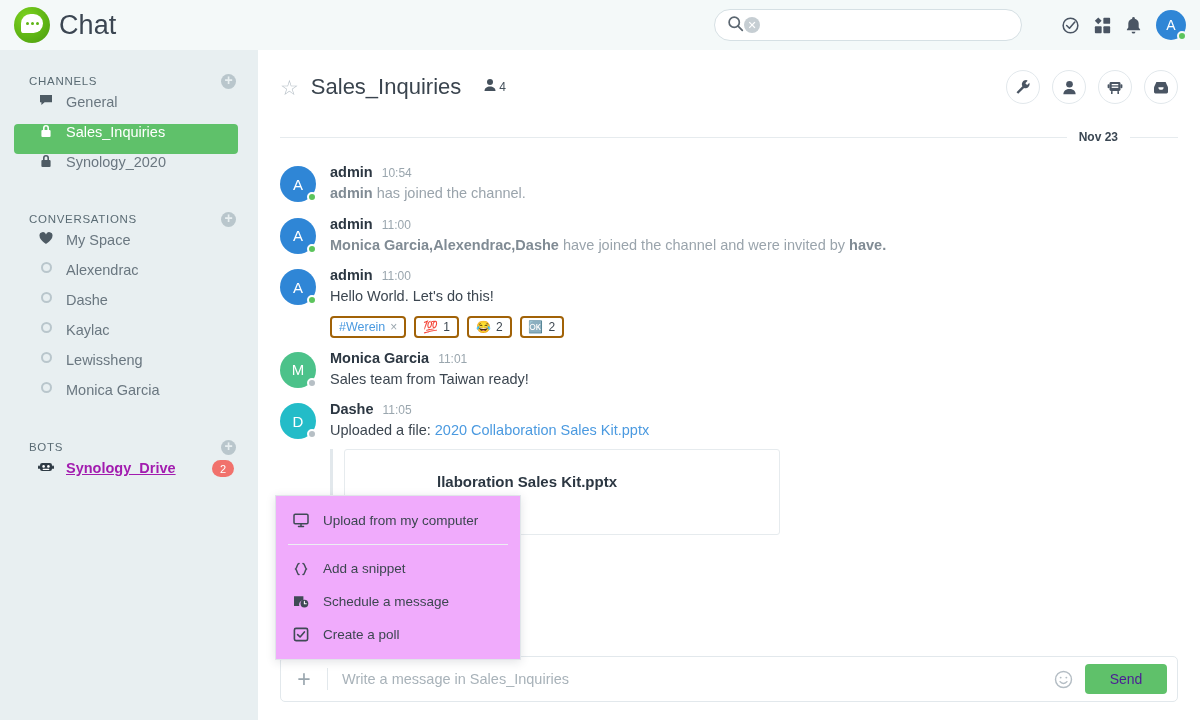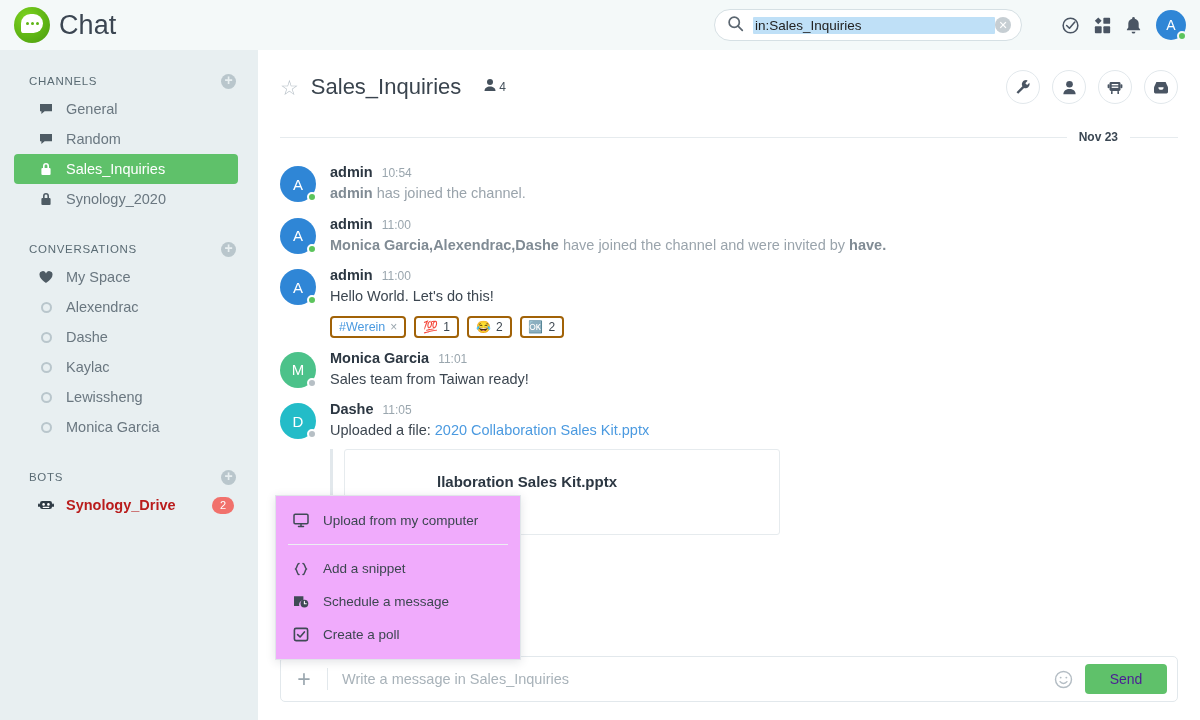--- a/index.html
+++ b/index.html
@@ -74,29 +74,29 @@
   }
   .sec-title {
     font-size: 11.5px; letter-spacing: .7px; color: #5a6b74; font-weight: 400;
   }
   .plus-circle {
     width: 15px; height: 15px; border-radius: 50%; background: #b9c6cc;
     color: #e8eff1; font-size: 14px; line-height: 13px; text-align: center;
     font-weight: 700;
   }
   .nav-item {
-    display: flex; align-items: center; height: 30px; margin: 0 20px 0 14px;
+    display: flex; align-items: flex-start; height: 30px; margin: 0 20px 0 14px;
     border-radius: 4px; padding-left: 24px; gap: 12px;
   }
   .nav-item .label { font-size: 14.5px; color: #6a7780; white-space: nowrap; }
   .nav-item .ico { width: 16px; display: flex; justify-content: center; color: #4e5b64; }
   .nav-item.active { background: #5fc16a; }
   .nav-item.active .label { color: #ffffff; }
   .nav-item.active .ico { color: #ffffff; }
-  .nav-item.bot .label { color: #b91c1c; font-weight: bold; }
+  .nav-item.bot .label { color: #a21caf; font-weight: bold; text-decoration: underline; }
   .ring {
     width: 11px; height: 11px; border-radius: 50%; border: 2px solid #b9c6cc;
   }
   .badge-count {
     margin-left: auto; background: #f1716c; color: #fff; font-size: 11px;
     min-width: 22px; height: 17px; border-radius: 9px; display: flex;
     align-items: center; justify-content: center; margin-right: 4px;
   }
   .sec-gap { height: 22px; }
 
@@ -217,21 +217,20 @@
       <div class="brand-name">Chat</div>
     </div>
 
     <div class="search-wrap">
       <span>
         <svg width="17" height="17" viewBox="0 0 20 20" fill="none" stroke="#5b6670" stroke-width="2">
           <circle cx="8.5" cy="8.5" r="6"></circle>
             <line x1="13" y1="13" x2="18" y2="18" stroke-linecap="round"></line>
         </svg>
       </span>
-      <div class="search-val">in:Sales_Inquiries</div>
       <div class="clear-btn">✕</div>
     </div>
 
     <div class="top-icons">
       <span class="ticon">
         <svg width="19" height="19" viewBox="0 0 22 22" fill="none" stroke="#4a5563" stroke-width="1.8">
           <circle cx="11" cy="11" r="8.5"></circle>
             <polyline points="6.5,11 9.8,14.2 16,7" stroke-linecap="round" stroke-linejoin="round"></polyline>
         </svg>
       </span>
@@ -262,28 +261,20 @@
       <span class="sec-title">CHANNELS</span>
       <span class="plus-circle">+</span>
     </div>
     <div class="nav-item">
       <span class="ico">
         <svg width="14" height="12" viewBox="0 0 15 13" fill="#4e5b64">
             <path d="M1 1h13v8H6l-3.5 3V9H1z"></path>
           </svg>
       </span>
       <span class="label">General</span>
-    </div>
-    <div class="nav-item">
-      <span class="ico">
-        <svg width="14" height="12" viewBox="0 0 15 13" fill="#4e5b64">
-            <path d="M1 1h13v8H6l-3.5 3V9H1z"></path>
-          </svg>
-      </span>
-      <span class="label">Random</span>
     </div>
     <div class="nav-item active">
       <span class="ico">
         <svg width="12" height="14" viewBox="0 0 12 14" fill="currentColor">
           <path d="M3 6V4a3 3 0 0 1 6 0v2h-1.6V4A1.4 1.4 0 0 0 4.6 4v2z"></path>
             <rect x="1.4" y="6" width="9.2" height="7" rx="1.1"></rect>
         </svg>
       </span>
       <span class="label">Sales_Inquiries</span>
     </div>

